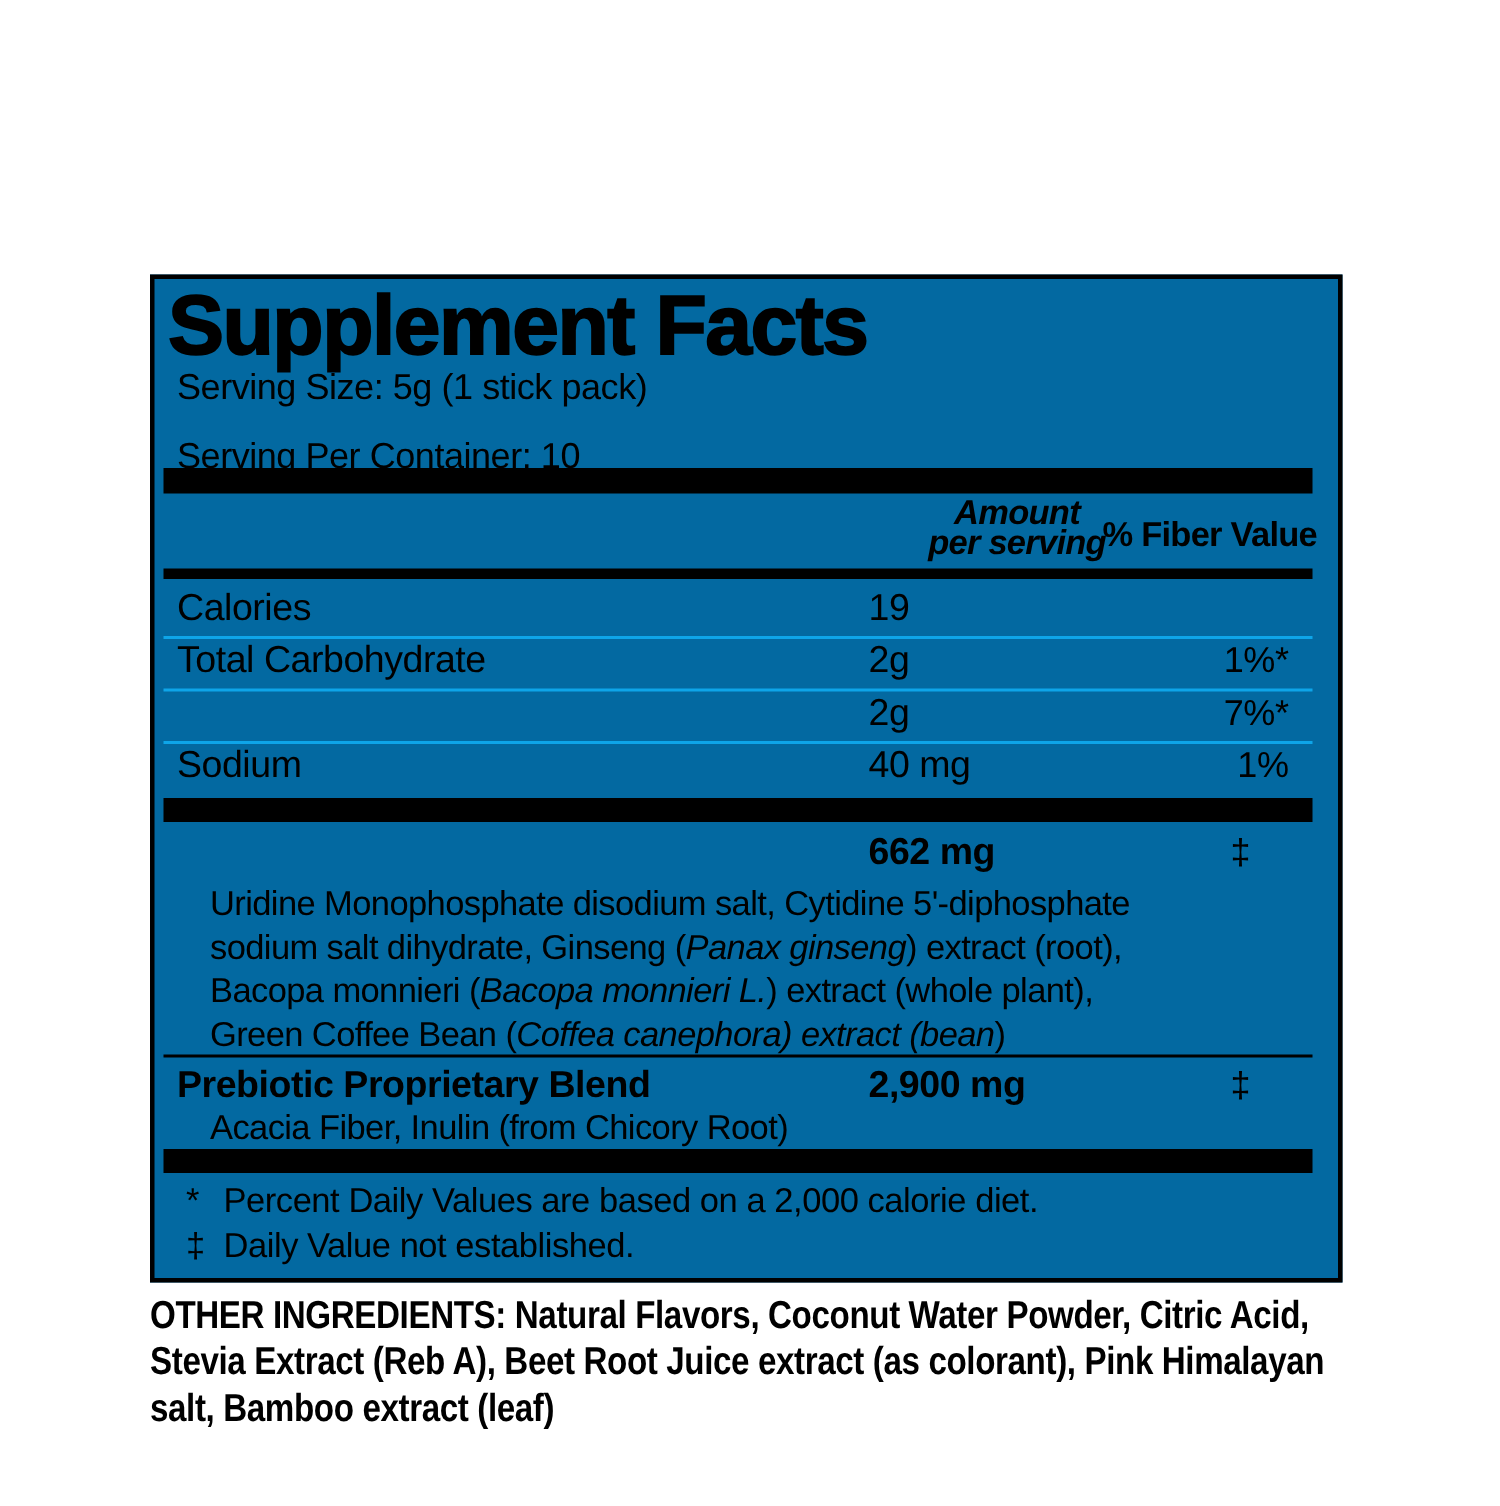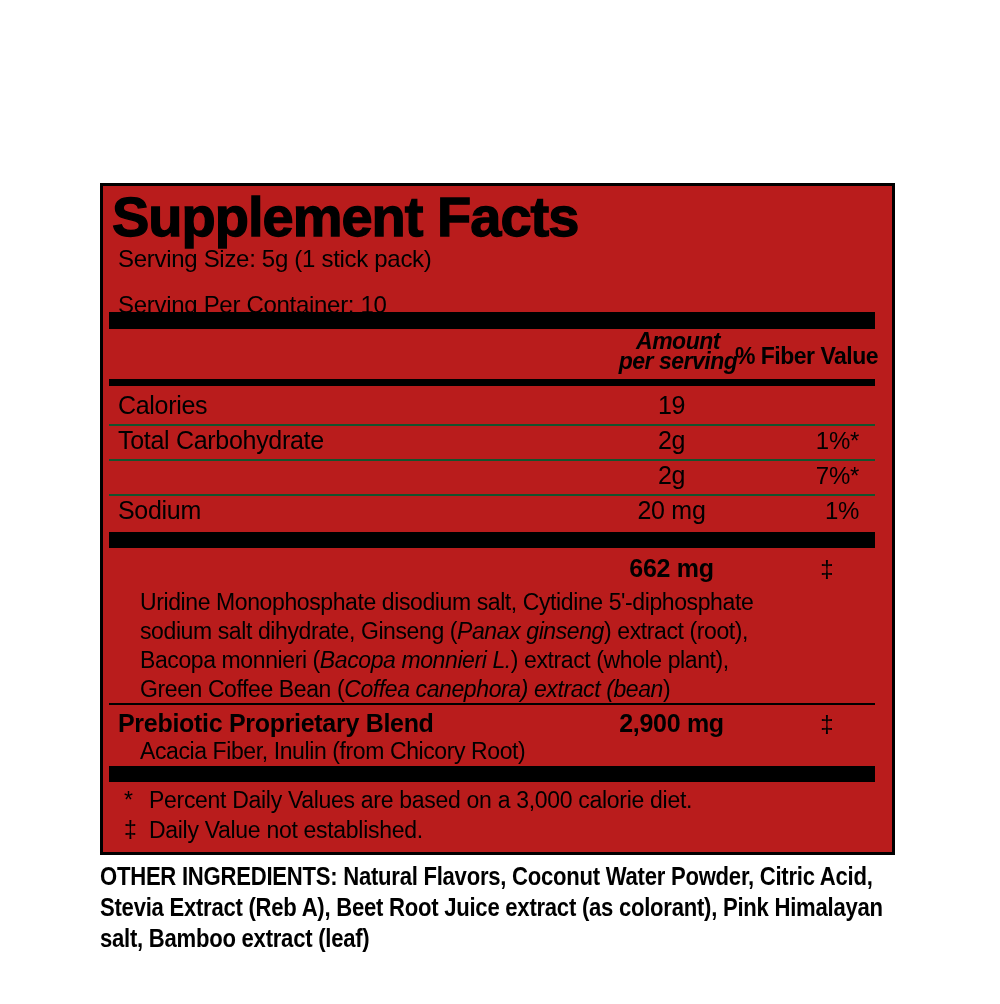--- a/index.html
+++ b/index.html
@@ -9,21 +9,21 @@
     font-family:"Liberation Sans", sans-serif;
     color:#000;
     position:relative;
     overflow:hidden;
   }
   .facts-box{
     position:absolute;
     left:100px;top:183px;
     width:789px;height:666px;
     border:3px solid #000;
-    background:#b91c1c;
+    background:#0369a1;
   }
   .abs{position:absolute;}
   .sf-title{
     left:9px;top:2px;
     font-size:56px;line-height:58px;
     font-weight:900;
     letter-spacing:-1px;
     -webkit-text-stroke:1.3px #000;
     white-space:nowrap;
   }
@@ -40,28 +40,28 @@
     letter-spacing:-0.5px;
     font-style:italic;
   }
   .hdr-dv{
     left:595px;top:159px;width:180px;
     text-align:right;font-weight:bold;font-size:23px;line-height:23px;
     letter-spacing:-0.5px;white-space:nowrap;
   }
   .hdr-line{left:6px;top:193px;width:766px;height:7px;background:#000;}
   .row{left:6px;width:766px;}
-  .rule{border-bottom:2px solid #14532d;}
+  .rule{border-bottom:2px solid #0ea5e9;}
   .r1{top:203px;height:35px;}
   .r2{top:238px;height:35px;}
   .r3{top:273px;height:35px;}
   .r4{top:308px;height:36px;}
   .row .c-name{position:absolute;left:9px;top:0;font-size:25px;line-height:33px;letter-spacing:-0.3px;white-space:nowrap;}
   .row .c-name.indent{left:31px;}
-  .row .c-amt{position:absolute;left:470px;top:0;width:185px;text-align:center;font-size:25px;line-height:33px;letter-spacing:-0.3px;}
+  .row .c-amt{position:absolute;left:470px;top:0;width:185px;text-align:left;font-size:25px;line-height:33px;letter-spacing:-0.3px;}
   .row .c-dv{position:absolute;right:16px;top:0;width:150px;text-align:right;font-size:24px;line-height:33px;letter-spacing:-0.3px;}
   .blend-row .c-name,.blend-row .c-amt{font-weight:bold;}
   .blend-row .c-dag{position:absolute;right:8px;top:0;width:80px;text-align:center;font-size:24px;line-height:33px;}
   .b1{top:366px;height:36px;}
   .b2{top:521px;height:36px;}
   .blend-desc{
     left:37px;top:402px;width:710px;
     font-size:23px;line-height:29px;letter-spacing:-0.4px;
   }
   .blend-desc2{
@@ -110,21 +110,21 @@
     <span class="c-dv">1%*</span>
   </div>
 
   <div class="abs row r3 rule">
     <span class="c-amt">2g</span>
     <span class="c-dv">7%*</span>
   </div>
 
   <div class="abs row r4">
     <span class="c-name">Sodium</span>
-    <span class="c-amt">20 mg</span>
+    <span class="c-amt">40 mg</span>
     <span class="c-dv">1%</span>
   </div>
 
   <div class="abs bar bar2"></div>
 
   <div class="abs row blend-row b1">
     <span class="c-amt">662 mg</span>
     <span class="c-dag">‡</span>
   </div>
 
@@ -137,21 +137,21 @@
     <span class="c-amt">2,900 mg</span>
     <span class="c-dag">‡</span>
   </div>
 
   <div class="abs blend-desc2"><span>Acacia Fiber, Inulin (from Chicory Root)</span></div>
 
   <div class="abs bar bar3"></div>
 
   <div class="abs fn f1">
     <span class="fn-sym">*</span>
-    <span class="fn-text">Percent Daily Values are based on a 3,000 calorie diet.</span>
+    <span class="fn-text">Percent Daily Values are based on a 2,000 calorie diet.</span>
   </div>
   <div class="abs fn f2">
     <span class="fn-sym">‡</span>
     <span class="fn-text">Daily Value not established.</span>
   </div>
 
 </div>
 
 <div class="other-ing"><span>OTHER INGREDIENTS:</span> <span>Natural Flavors, Coconut Water Powder, Citric Acid, Stevia Extract (Reb A), Beet Root Juice extract (as colorant), Pink Himalayan salt, Bamboo extract (leaf)</span></div>
 

